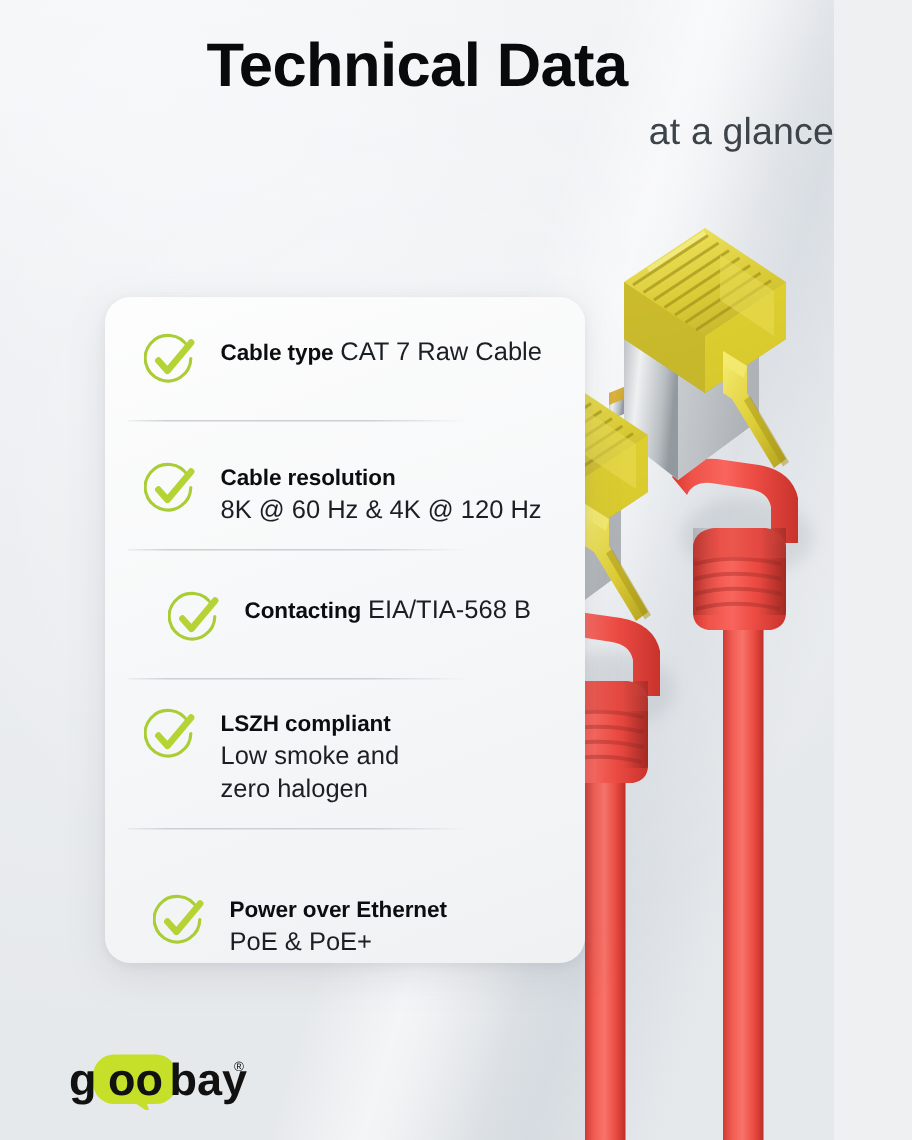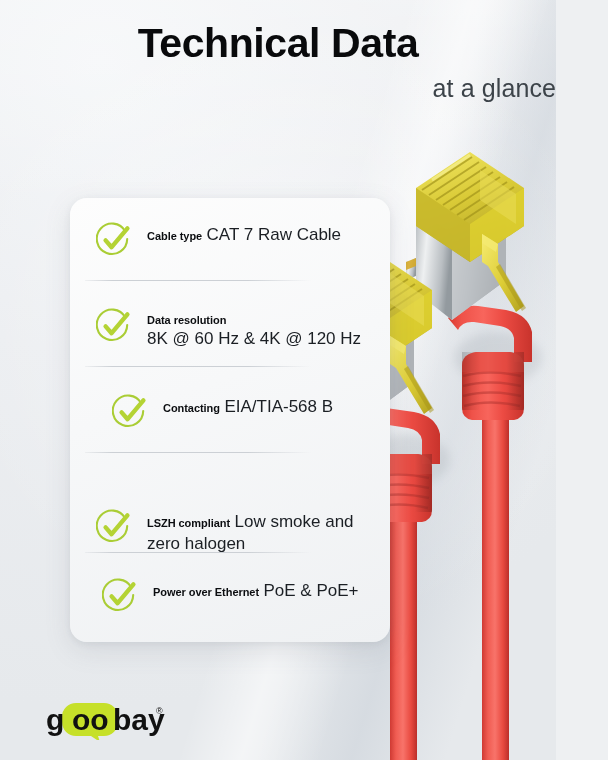--- a/index.html
+++ b/index.html
@@ -52,21 +52,21 @@
     overflow:hidden;
   }
   .rows{ position:absolute; left:0; top:0; right:0; }
   .row{
     position:relative; display:flex; align-items:flex-start;
     padding:0 16px 0 26px;
   }
   .row .ck{ flex:0 0 auto; width:36px; height:36px; margin-right:15px; }
   .row .txt{ padding-top:2px; }
   .rowtitle{
-    font-size:11px; font-weight:700; color:#0b0d10; letter-spacing:-0.05px;
+    font-size:15px; font-weight:700; color:#0b0d10; letter-spacing:-0.05px;
     line-height:1.25; white-space:nowrap;
   }
   .rowval{
     margin-top:2px; font-size:17px; font-weight:400; color:#1b1f24;
     line-height:1.32; white-space:nowrap;
   }
   .divider{
     position:absolute; left:15px; width:226px; height:1px;
     background:linear-gradient(90deg, rgba(206,210,215,.25) 0%, #ccd0d5 12%, #ccd0d5 72%, rgba(206,210,215,0) 100%);
   }
@@ -260,56 +260,56 @@
       <div class="divider" style="top:82px;"></div>
 
       <div class="row" style="position:absolute;left:0;right:0;top:110px;">
         <span class="ck">
           <svg width="36" height="36" viewBox="0 0 36 36">
             <path d="M29.3 9.4 A15.2 15.2 0 1 0 31.2 17" fill="none" stroke="#aacd35" stroke-width="2.1" stroke-linecap="round"></path>
             <path d="M9.6 18.4 L15.6 25.2 L31.4 6.4" fill="none" stroke="#b4d334" stroke-width="4.4" stroke-linecap="round" stroke-linejoin="round"></path>
           </svg>
         </span>
         <span class="txt">
-          <span class="rowtitle">Data resolution</span>
+          <span class="rowtitle">Cable resolution</span>
           <span class="rowval">8K @ 60 Hz &amp; 4K @ 120 Hz</span>
         </span>
       </div>
       <div class="divider" style="top:168px;"></div>
 
       <div class="row" style="position:absolute;left:16px;right:0;top:196px;">
         <span class="ck">
           <svg width="36" height="36" viewBox="0 0 36 36">
             <path d="M29.3 9.4 A15.2 15.2 0 1 0 31.2 17" fill="none" stroke="#aacd35" stroke-width="2.1" stroke-linecap="round"></path>
             <path d="M9.6 18.4 L15.6 25.2 L31.4 6.4" fill="none" stroke="#b4d334" stroke-width="4.4" stroke-linecap="round" stroke-linejoin="round"></path>
           </svg>
         </span>
         <span class="txt">
           <span class="rowtitle">Contacting</span>
           <span class="rowval">EIA/TIA-568 B</span>
         </span>
       </div>
       <div class="divider" style="top:254px;"></div>
 
-      <div class="row" style="position:absolute;left:0;right:12px;top:274px;margin-top:37px;">
+      <div class="row" style="position:absolute;left:0;right:12px;top:274px;">
         <span class="ck">
           <svg width="36" height="36" viewBox="0 0 36 36">
             <path d="M29.3 9.4 A15.2 15.2 0 1 0 31.2 17" fill="none" stroke="#aacd35" stroke-width="2.1" stroke-linecap="round"></path>
             <path d="M9.6 18.4 L15.6 25.2 L31.4 6.4" fill="none" stroke="#b4d334" stroke-width="4.4" stroke-linecap="round" stroke-linejoin="round"></path>
           </svg>
         </span>
         <span class="txt">
           <span class="rowtitle">LSZH compliant</span>
           <span class="rowval">Low smoke and</span>
           <span class="rowval l2">zero halogen</span>
         </span>
       </div>
       <div class="divider" style="top:354px;"></div>
 
-      <div class="row" style="position:absolute;left:0;right:0;top:380px;padding-left:32px;">
+      <div class="row" style="position:absolute;left:0;right:0;top:398px;padding-left:32px;">
         <span class="ck">
           <svg width="36" height="36" viewBox="0 0 36 36">
             <path d="M29.3 9.4 A15.2 15.2 0 1 0 31.2 17" fill="none" stroke="#aacd35" stroke-width="2.1" stroke-linecap="round"></path>
             <path d="M9.6 18.4 L15.6 25.2 L31.4 6.4" fill="none" stroke="#b4d334" stroke-width="4.4" stroke-linecap="round" stroke-linejoin="round"></path>
           </svg>
         </span>
         <span class="txt">
           <span class="rowtitle">Power over Ethernet</span>
           <span class="rowval">PoE &amp; PoE+</span>
         </span>

